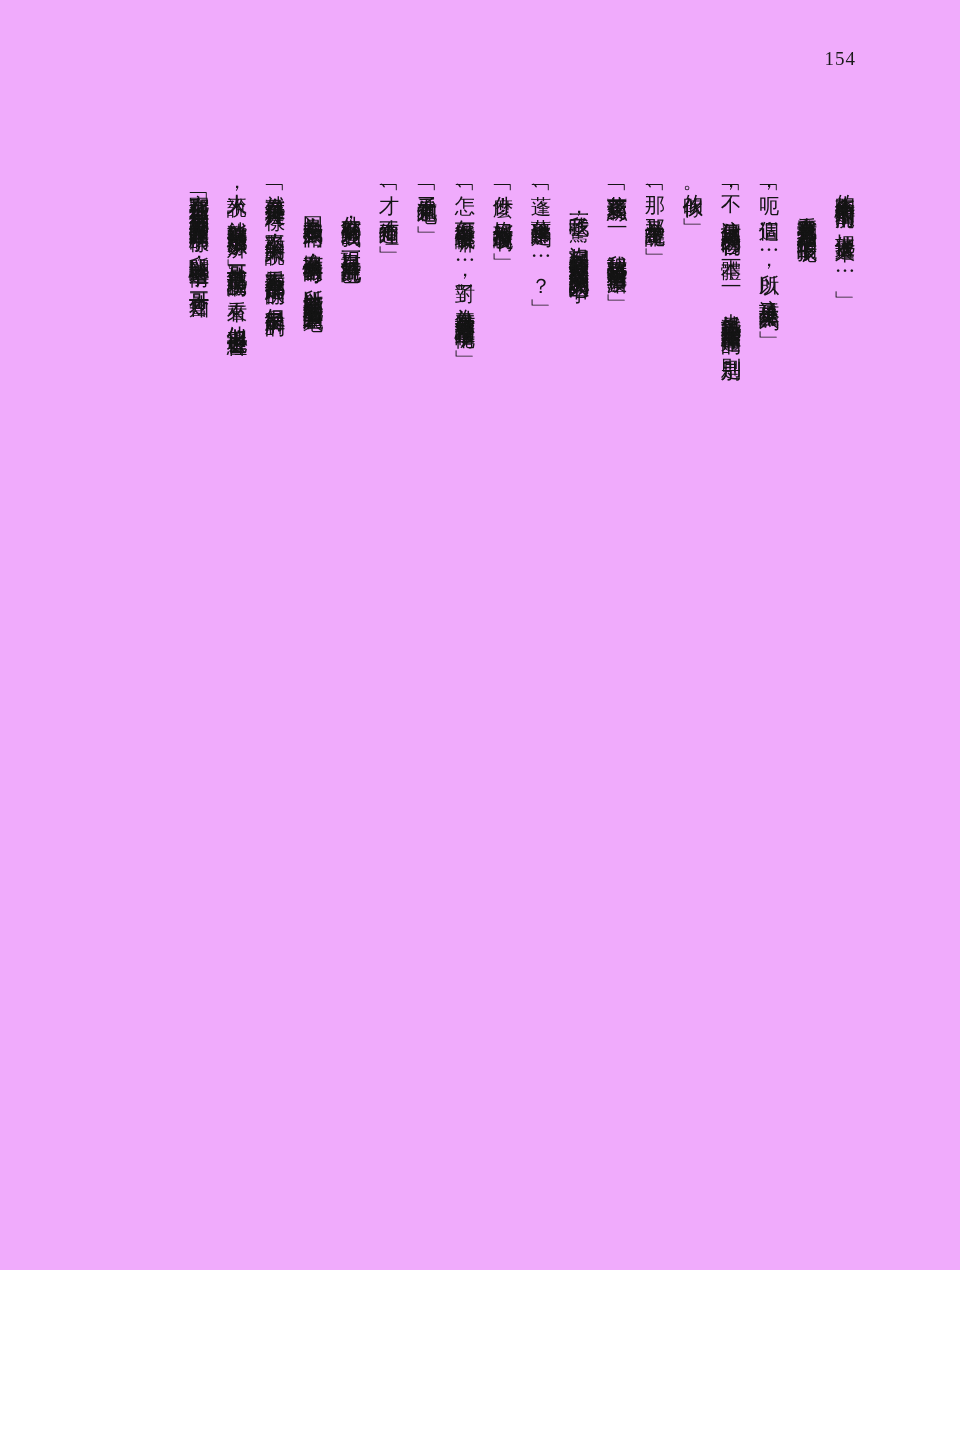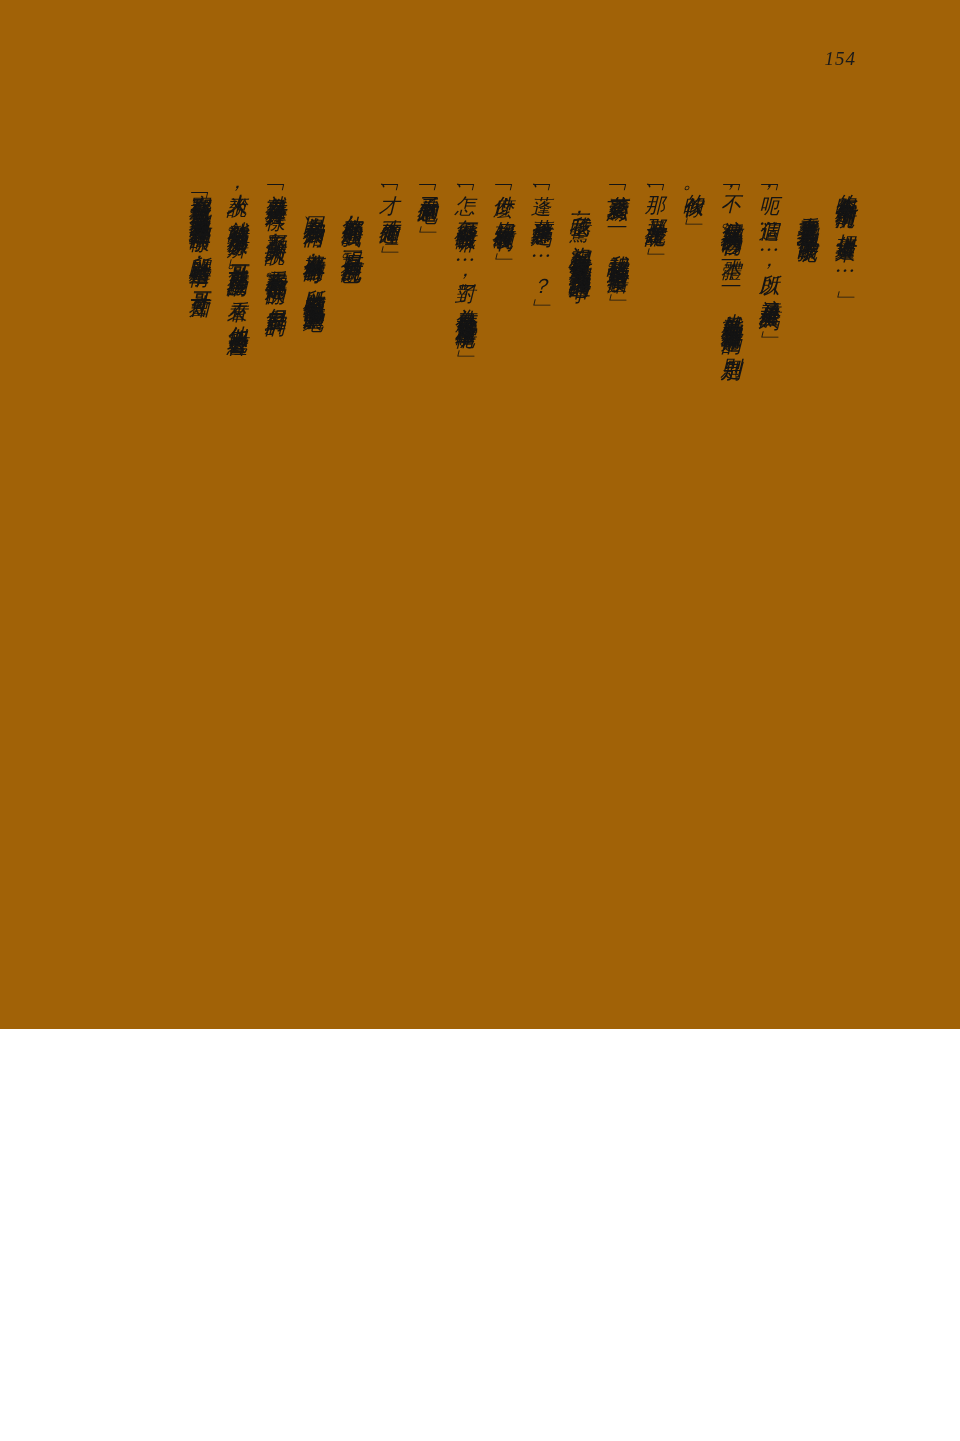--- a/index.html
+++ b/index.html
@@ -3,26 +3,25 @@
 <meta charset="utf-8">
 <style>
   html, body {
     margin: 0;
     padding: 0;
     background: #ffffff;
   }
   .page {
     position: relative;
     width: 960px;
-    height: 1029px;
-    background: #a16207;
+    height: 1270px;
+    background: #f0abfc;
     overflow: hidden;
     font-family: "DejaVu Serif", "Liberation Serif", serif;
     color: #111111;
-    font-style: italic;
   }
   .page-number {
     position: absolute;
     top: 48px;
     right: 104px;
     font-size: 19px;
     letter-spacing: 1px;
     color: #1a1a1a;
     font-family: "Liberation Serif", "DejaVu Serif", serif;
   }

